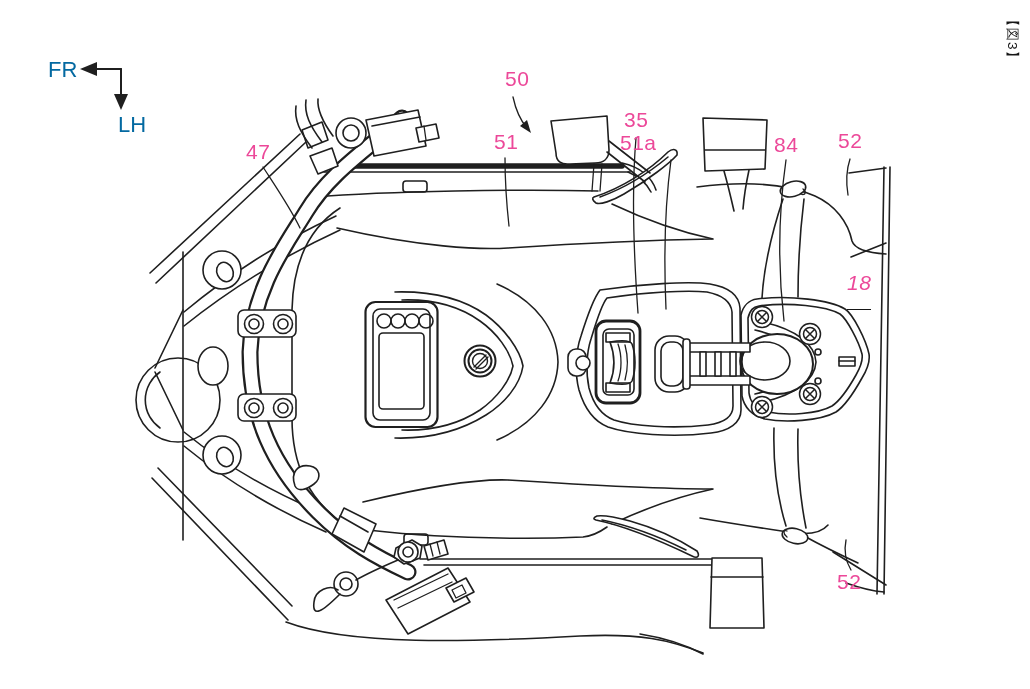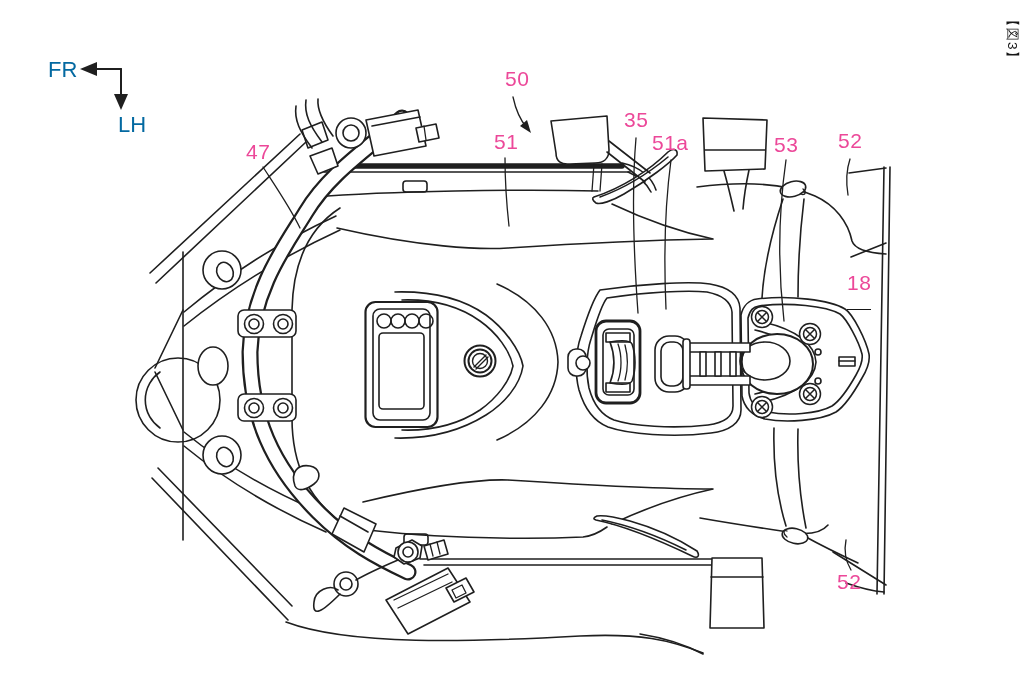--- a/index.html
+++ b/index.html
@@ -4,21 +4,21 @@
 <style>
   html,body{margin:0;padding:0;background:#e8e8e8;}
   .stage{
     position:relative;width:1030px;height:689px;background:#ffffff;
     overflow:hidden;font-family:"Liberation Sans",sans-serif;
   }
   .part-label{
     position:absolute;font-size:21px;color:#ec4899;line-height:1;
     letter-spacing:0.5px;white-space:nowrap;
   }
-  .underlined{border-bottom:1.6px solid #161616;padding-bottom:16px;}
+  .underlined{border-bottom:1.6px solid #161616;padding-bottom:16px;font-style:italic;}
   .orient-label{position:absolute;font-size:22px;color:#0369a1;line-height:1;}
   .figure-tag{
     position:absolute;left:1021px;top:13px;font-size:13.5px;color:#161616;
     transform:rotate(90deg);transform-origin:0 0;letter-spacing:1px;white-space:nowrap;
   }
   svg{position:absolute;left:0;top:0;}
 </style>
 </head>
 <body>
 
@@ -295,18 +295,18 @@
 
   <span class="figure-tag">【図3】</span>
 
   <span class="orient-label" style="left:48px;top:59px">FR</span>
   <span class="orient-label" style="left:118px;top:114px">LH</span>
 
   <span class="part-label" style="left:246px;top:141px">47</span>
   <span class="part-label" style="left:505px;top:68px">50</span>
   <span class="part-label" style="left:494px;top:131px">51</span>
   <span class="part-label" style="left:624px;top:109px">35</span>
-  <span class="part-label" style="left:652px;top:132px">51a</span>
-  <span class="part-label" style="left:774px;top:134px">53</span>
+  <span class="part-label" style="left:620px;top:132px">51a</span>
+  <span class="part-label" style="left:774px;top:134px">84</span>
   <span class="part-label" style="left:838px;top:130px">52</span>
   <span class="part-label underlined" style="left:847px;top:272px">18</span>
   <span class="part-label" style="left:837px;top:571px">52</span>
 </div>
 
 </body></html>

